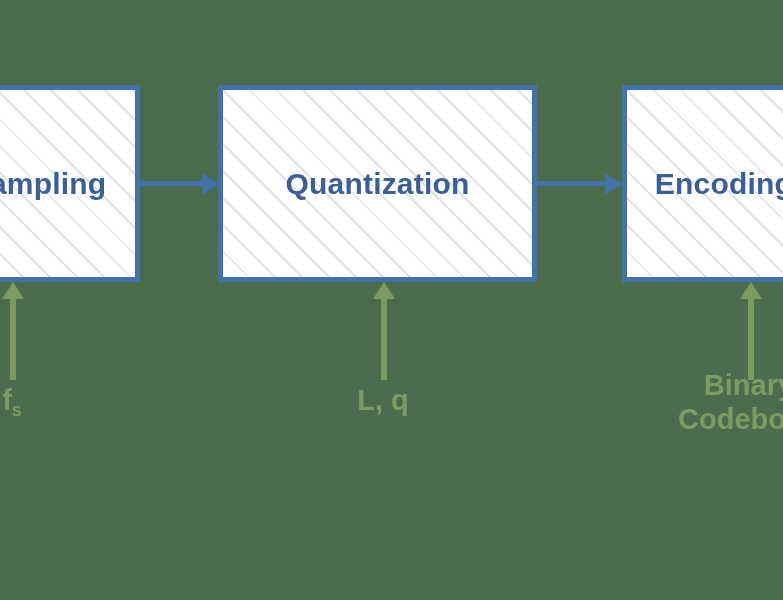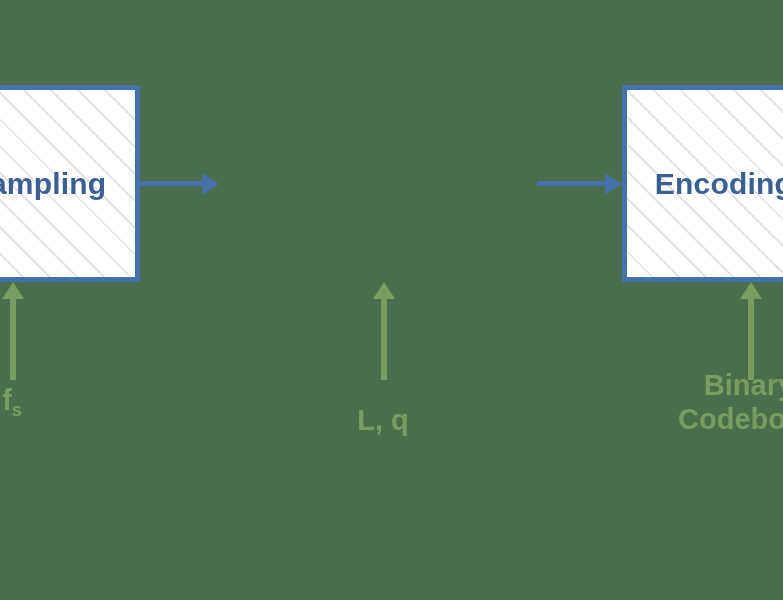--- a/index.html
+++ b/index.html
@@ -129,32 +129,35 @@
     white-space: nowrap;
     text-align: center;
   }
   .param-label sub {
     font-size: 0.62em;
     vertical-align: baseline;
     position: relative;
     top: 0.32em;
   }
   #label-fs       { left: -18px; top: 383px; width: 60px; }
-  #label-lq       { left: 333px; top: 383px; width: 100px; margin-top: 20px; }
+  #label-lq       { left: 333px; top: 383px; width: 100px; }
   #label-codebook { left: 640px; top: 368px; width: 218px; }
 </style>
 </head>
 <body>
 
 <div id="canvas">
 
   <div class="proc-box" id="box-sampling">
     <span class="proc-label">Sampling</span>
   </div>
 
+  <div class="proc-box" id="box-quantization">
+    <span class="proc-label">Quantization</span>
+  </div>
 
   <div class="proc-box" id="box-encoding">
     <span class="proc-label">Encoding</span>
   </div>
 
   <div class="connector" id="connector-1">
     <span class="head"></span>
   </div>
 
   <div class="connector" id="connector-2">

